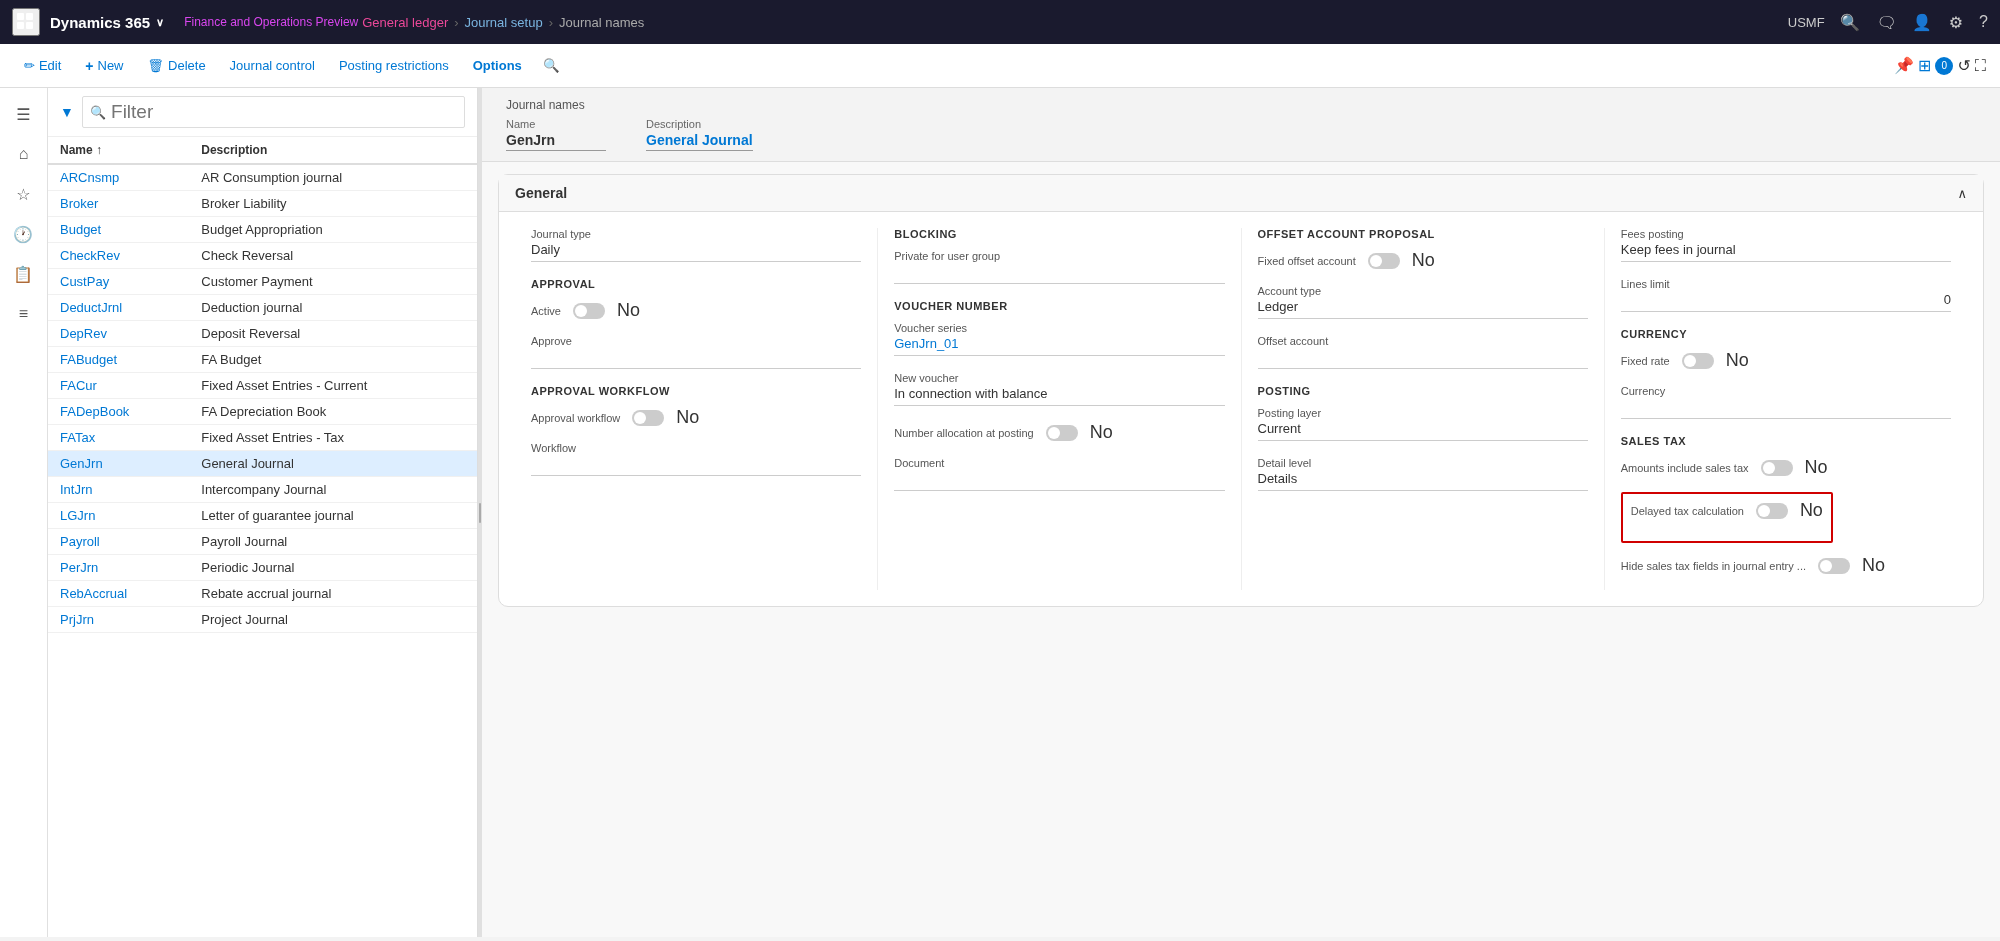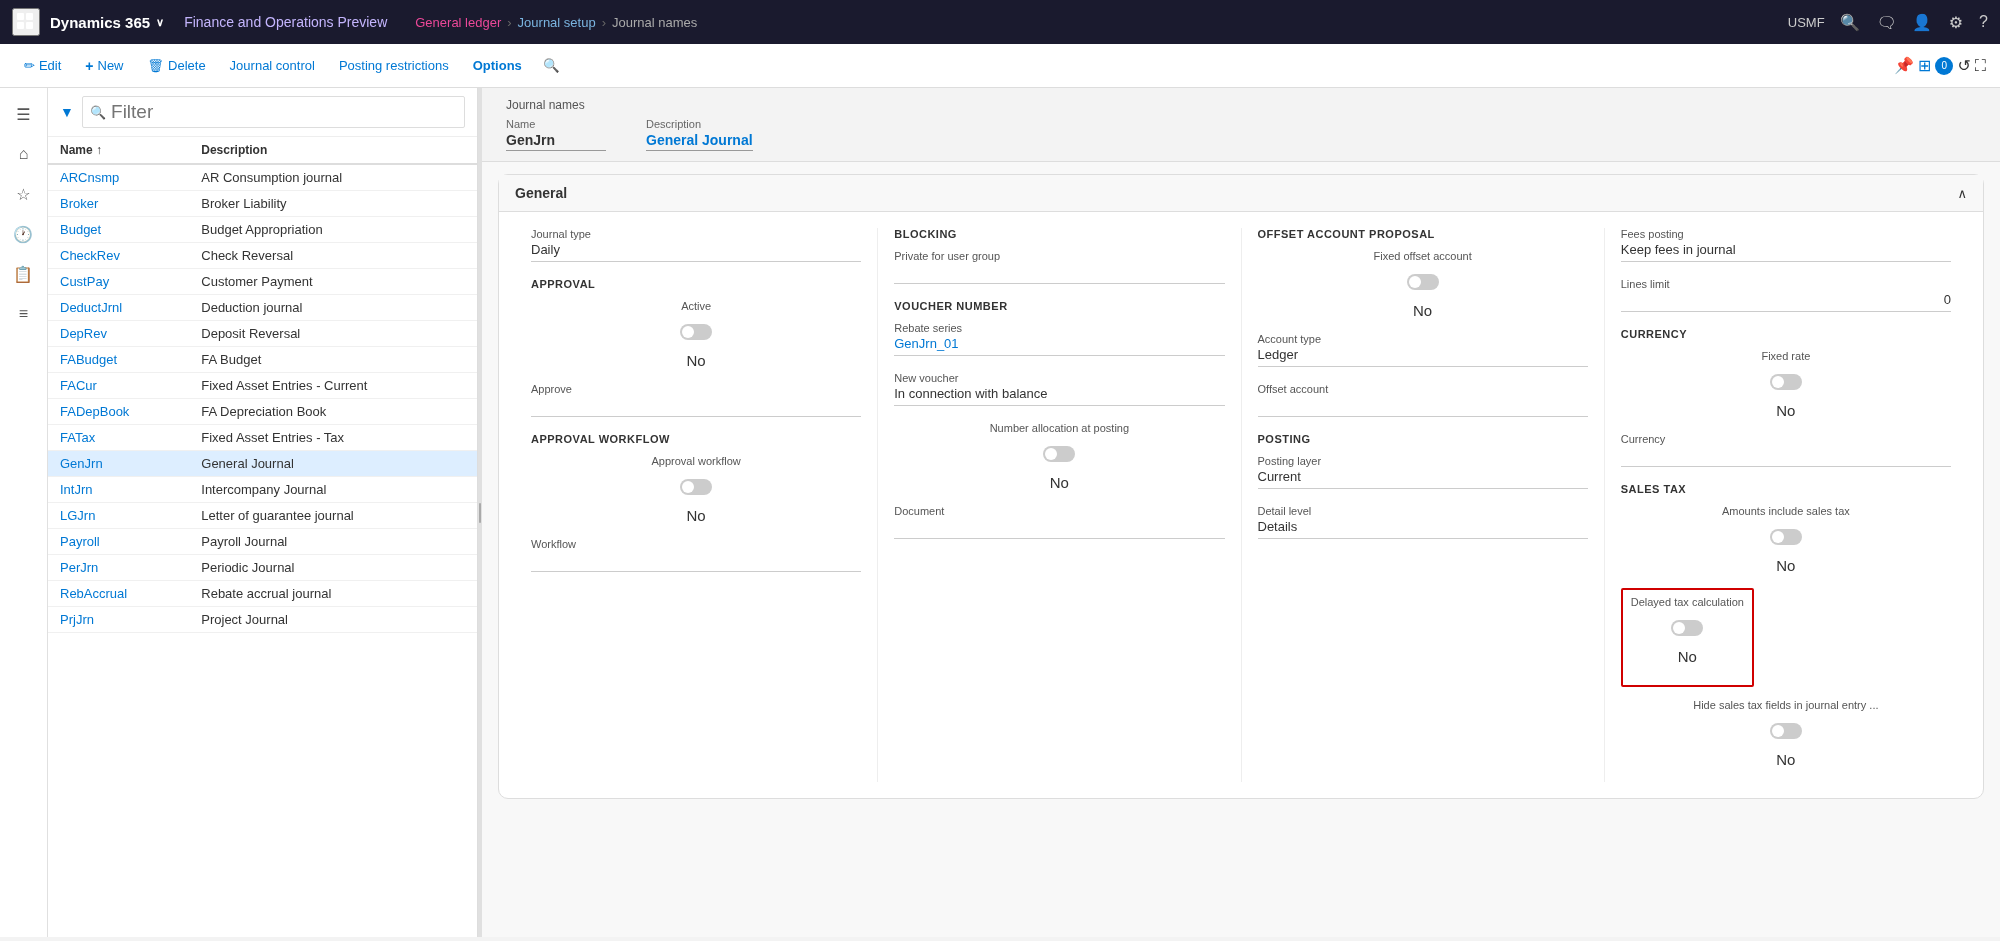--- a/index.html
+++ b/index.html
@@ -18,21 +18,21 @@
       width: 28px; height: 28px;
       display: flex; align-items: center; justify-content: center;
       cursor: pointer; margin-right: 10px;
     }
     .top-nav .brand {
       display: flex; align-items: center; gap: 6px;
       font-size: 15px; font-weight: 600; color: white;
       margin-right: 20px;
     }
     .top-nav .app-title {
-      font-size: 14px; color: #c4b5fd; margin-right: 28px;
+      font-size: 12px; color: #d946ef; margin-right: 4px;
     }
     .top-nav .breadcrumb {
       display: flex; align-items: center; gap: 6px;
       font-size: 13px; color: #aaa; flex: 1;
     }
     .top-nav .breadcrumb span { cursor: pointer; }
     .top-nav .breadcrumb .sep { color: #666; }
     .top-nav .right-icons {
       display: flex; align-items: center; gap: 16px; font-size: 13px; color: #ccc;
     }
@@ -150,33 +150,33 @@
     }
     .form-field .field-value.blue { color: #0078d4; }
 
     .section-sub-title {
       font-size: 11px; font-weight: 700; letter-spacing: 0.5px; color: #333;
       margin-bottom: 10px; text-transform: uppercase;
     }
 
     
     .toggle-row {
-      display: flex; align-items: center; gap: 12px; margin-bottom: 14px; flex-direction: column;
+      display: flex; align-items: center; gap: 12px; margin-bottom: 14px;
     }
     .toggle-row label { font-size: 11px; color: #555; font-weight: 500; margin-bottom: 0; }
     .toggle {
       width: 32px; height: 16px; background: #ccc; border-radius: 8px;
       position: relative; cursor: pointer; display: inline-block;
     }
     .toggle::after {
       content: ''; position: absolute; top: 2px; left: 2px;
       width: 12px; height: 12px; background: white; border-radius: 50%;
       transition: left 0.2s;
     }
-    .toggle-label { font-size: 15px; color: #333; }
+    .toggle-label { font-size: 18px; color: #333; }
 
     
     .highlighted-box {
       border: 2px solid #d00000; border-radius: 2px; padding: 6px 8px;
       display: inline-block;
     }
 
     .drag-handle {
       width: 4px; background: #e0e0e0; cursor: col-resize;
       display: flex; flex-direction: column; justify-content: center; align-items: center;
@@ -414,21 +414,21 @@
 
           <div class="form-col">
             <div class="section-sub-title">BLOCKING</div>
             <div class="form-field">
               <label>Private for user group</label>
               <div class="field-value" style="min-height:20px;"></div>
             </div>
             <div style="margin-top:16px;">
               <div class="section-sub-title">VOUCHER NUMBER</div>
               <div class="form-field">
-                <label>Rebate series</label>
+                <label>Voucher series</label>
                 <div class="field-value blue">GenJrn_01</div>
               </div>
               <div class="form-field">
                 <label>New voucher</label>
                 <div class="field-value">In connection with balance</div>
               </div>
               <div class="toggle-row">
                 <label>Number allocation at posting</label>
                 <div class="toggle"></div>
                 <span class="toggle-label">No</span>

